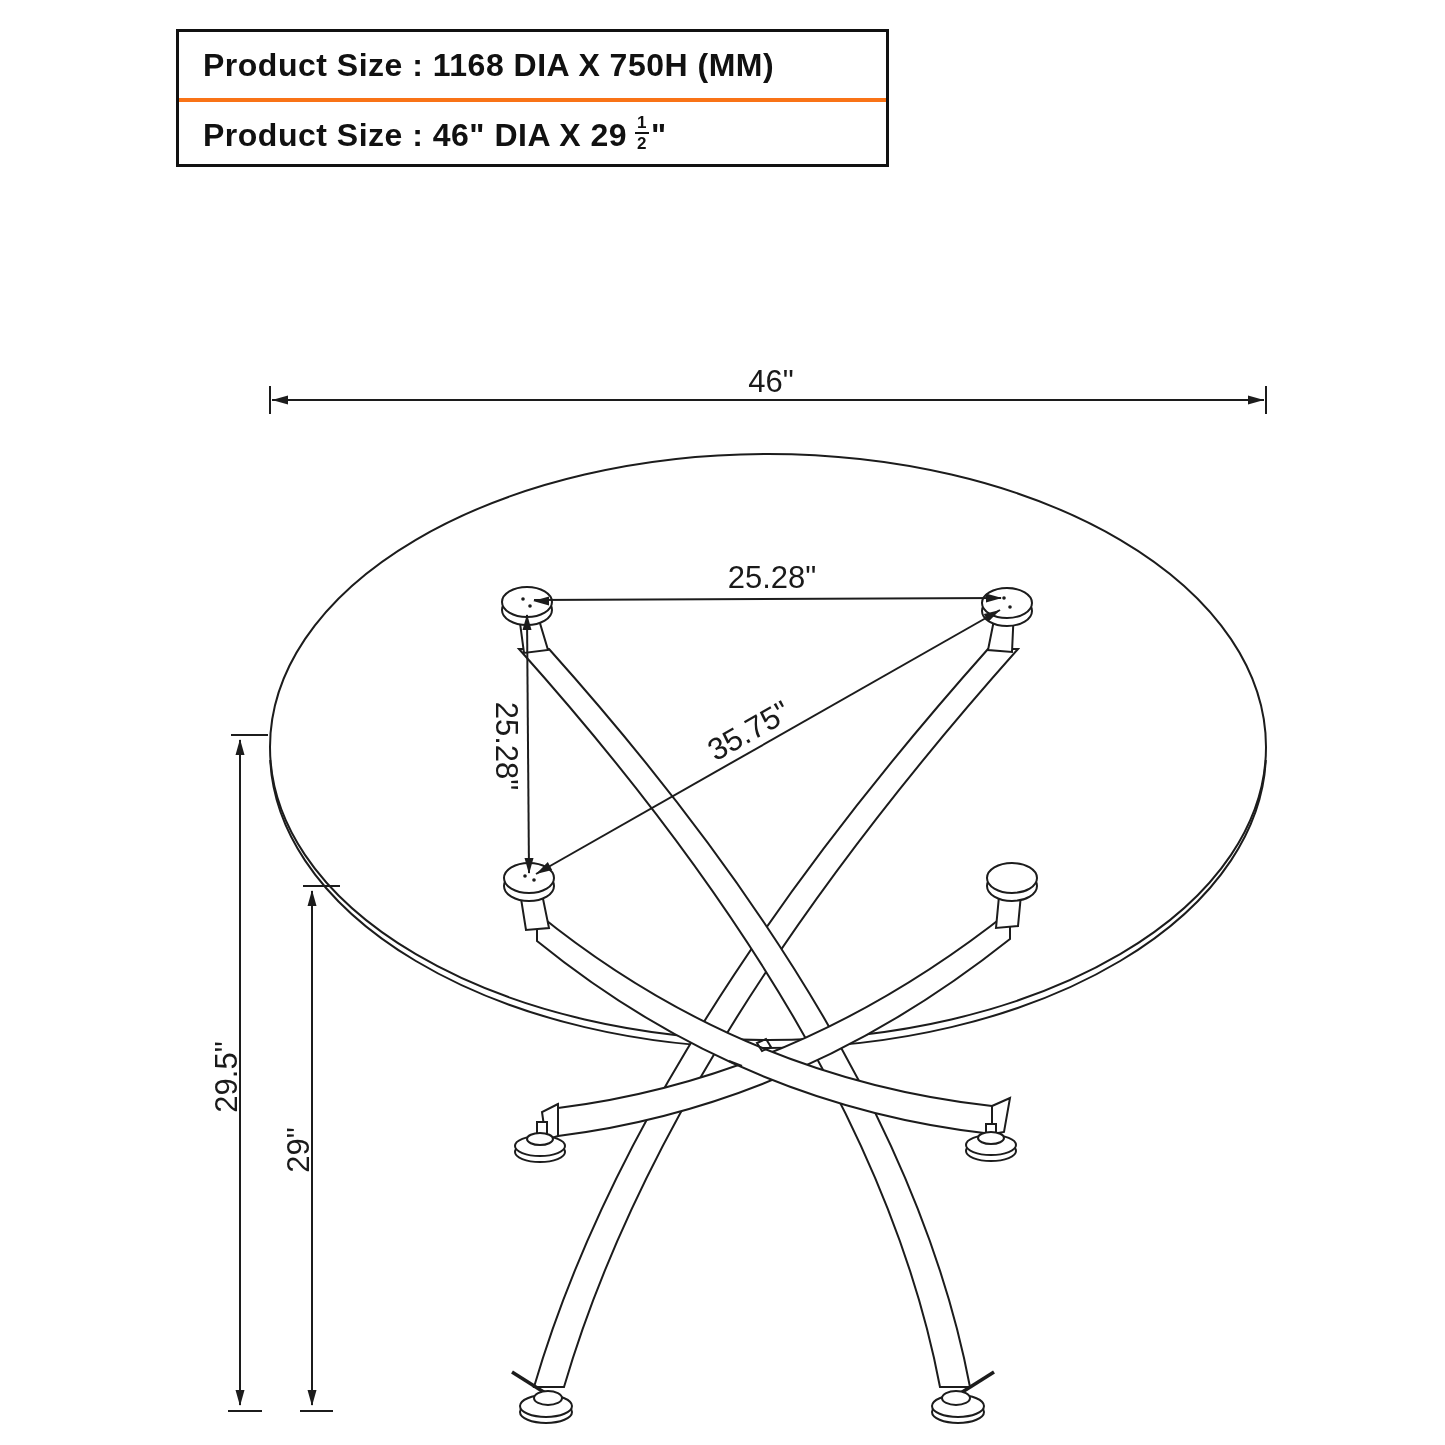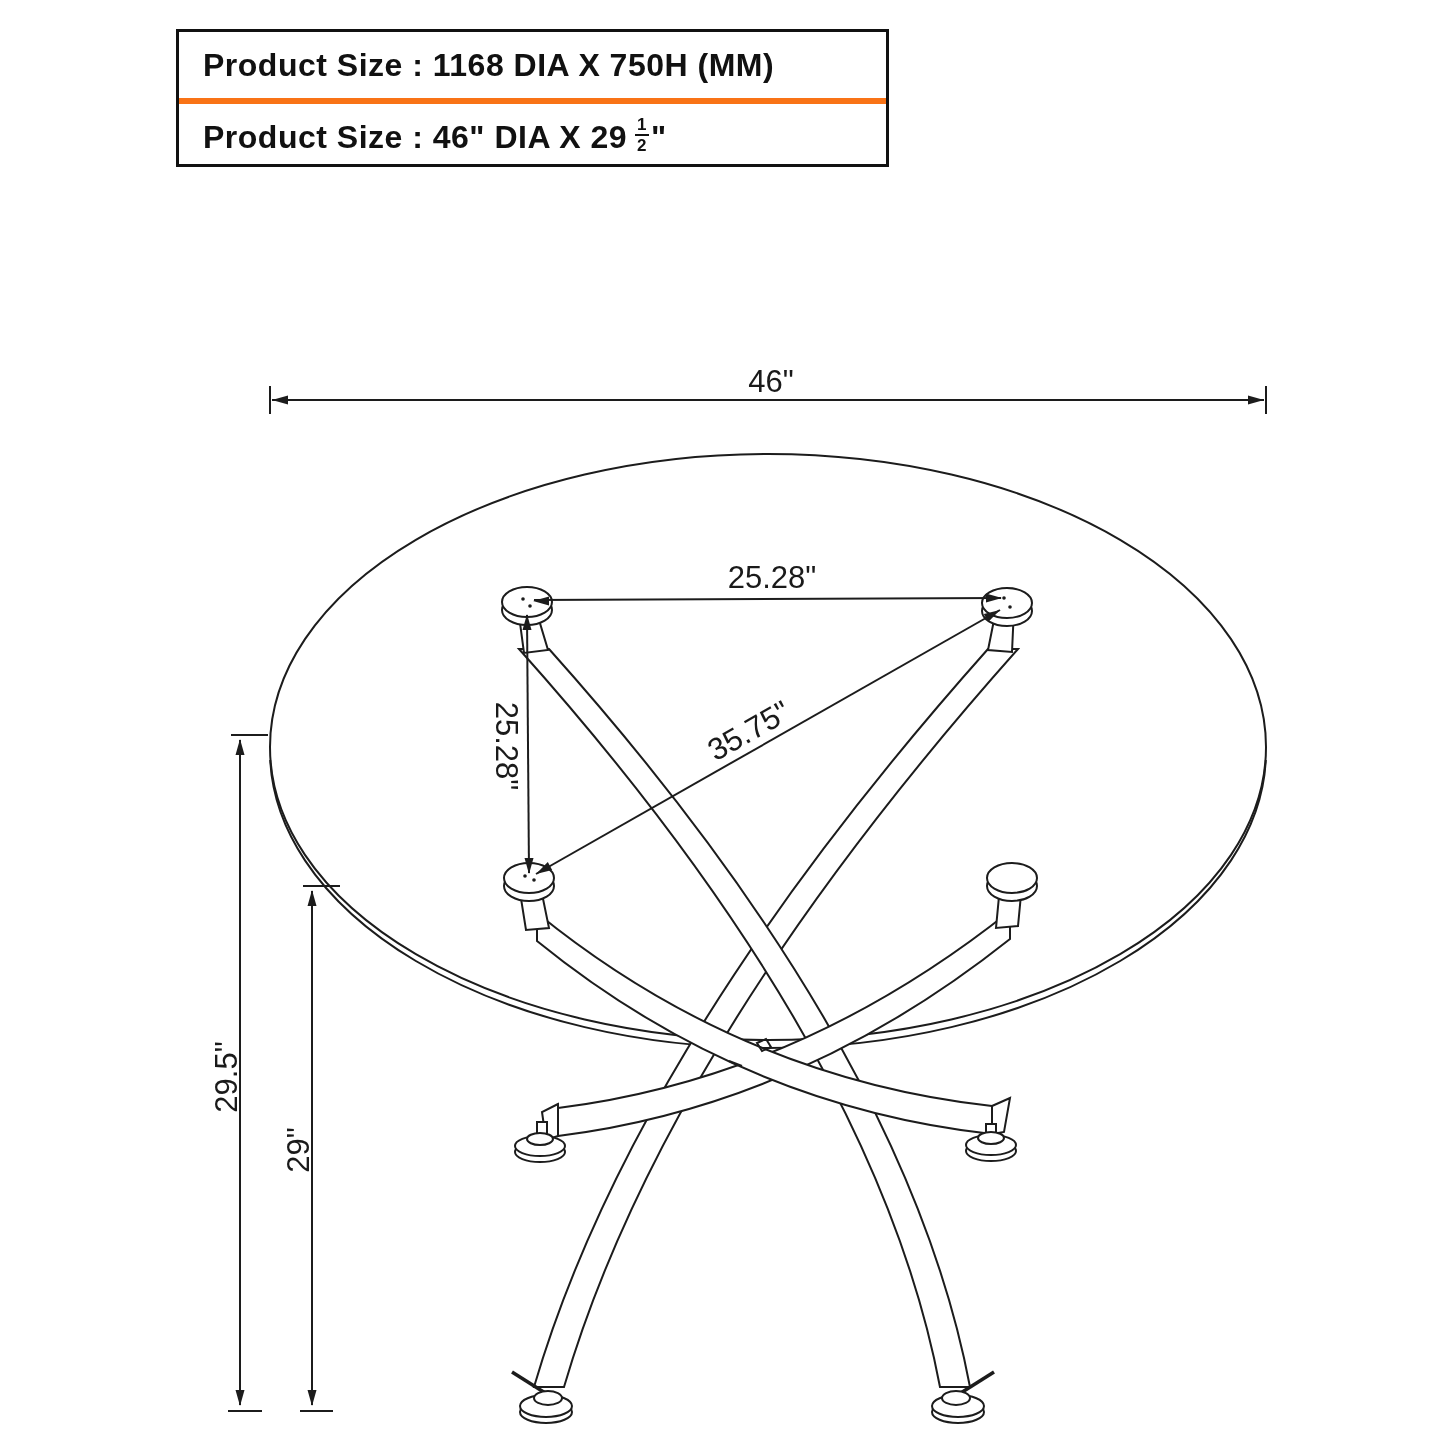--- a/index.html
+++ b/index.html
@@ -10,21 +10,21 @@
   
   .title-box{
     position:absolute;left:176px;top:29px;width:713px;height:138px;
     border:3px solid #111;box-sizing:border-box;background:#fff;
   }
   .title-row{
     height:66px;display:flex;align-items:center;
     padding-left:24px;font-weight:bold;font-size:32px;letter-spacing:0.5px;
     white-space:nowrap;
   }
-  .title-row.first{border-bottom:6px solid #f97316;height:66px;}
+  .title-row.first{border-bottom:4px solid #f97316;height:66px;}
   .frac{
     display:inline-flex;flex-direction:column;align-items:center;
     font-size:17px;line-height:1;margin:0 2px 0 8px;transform:translateY(-2px);
   }
   .frac .num{border-bottom:2px solid #111;padding:0 2px 1px 2px;}
   .frac .den{padding-top:1px;}
   
   svg{position:absolute;left:0;top:0;}
   .ln{stroke:#1c1c1c;stroke-width:2;fill:none;}
   .ln3{stroke:#1c1c1c;stroke-width:3.5;fill:none;}

